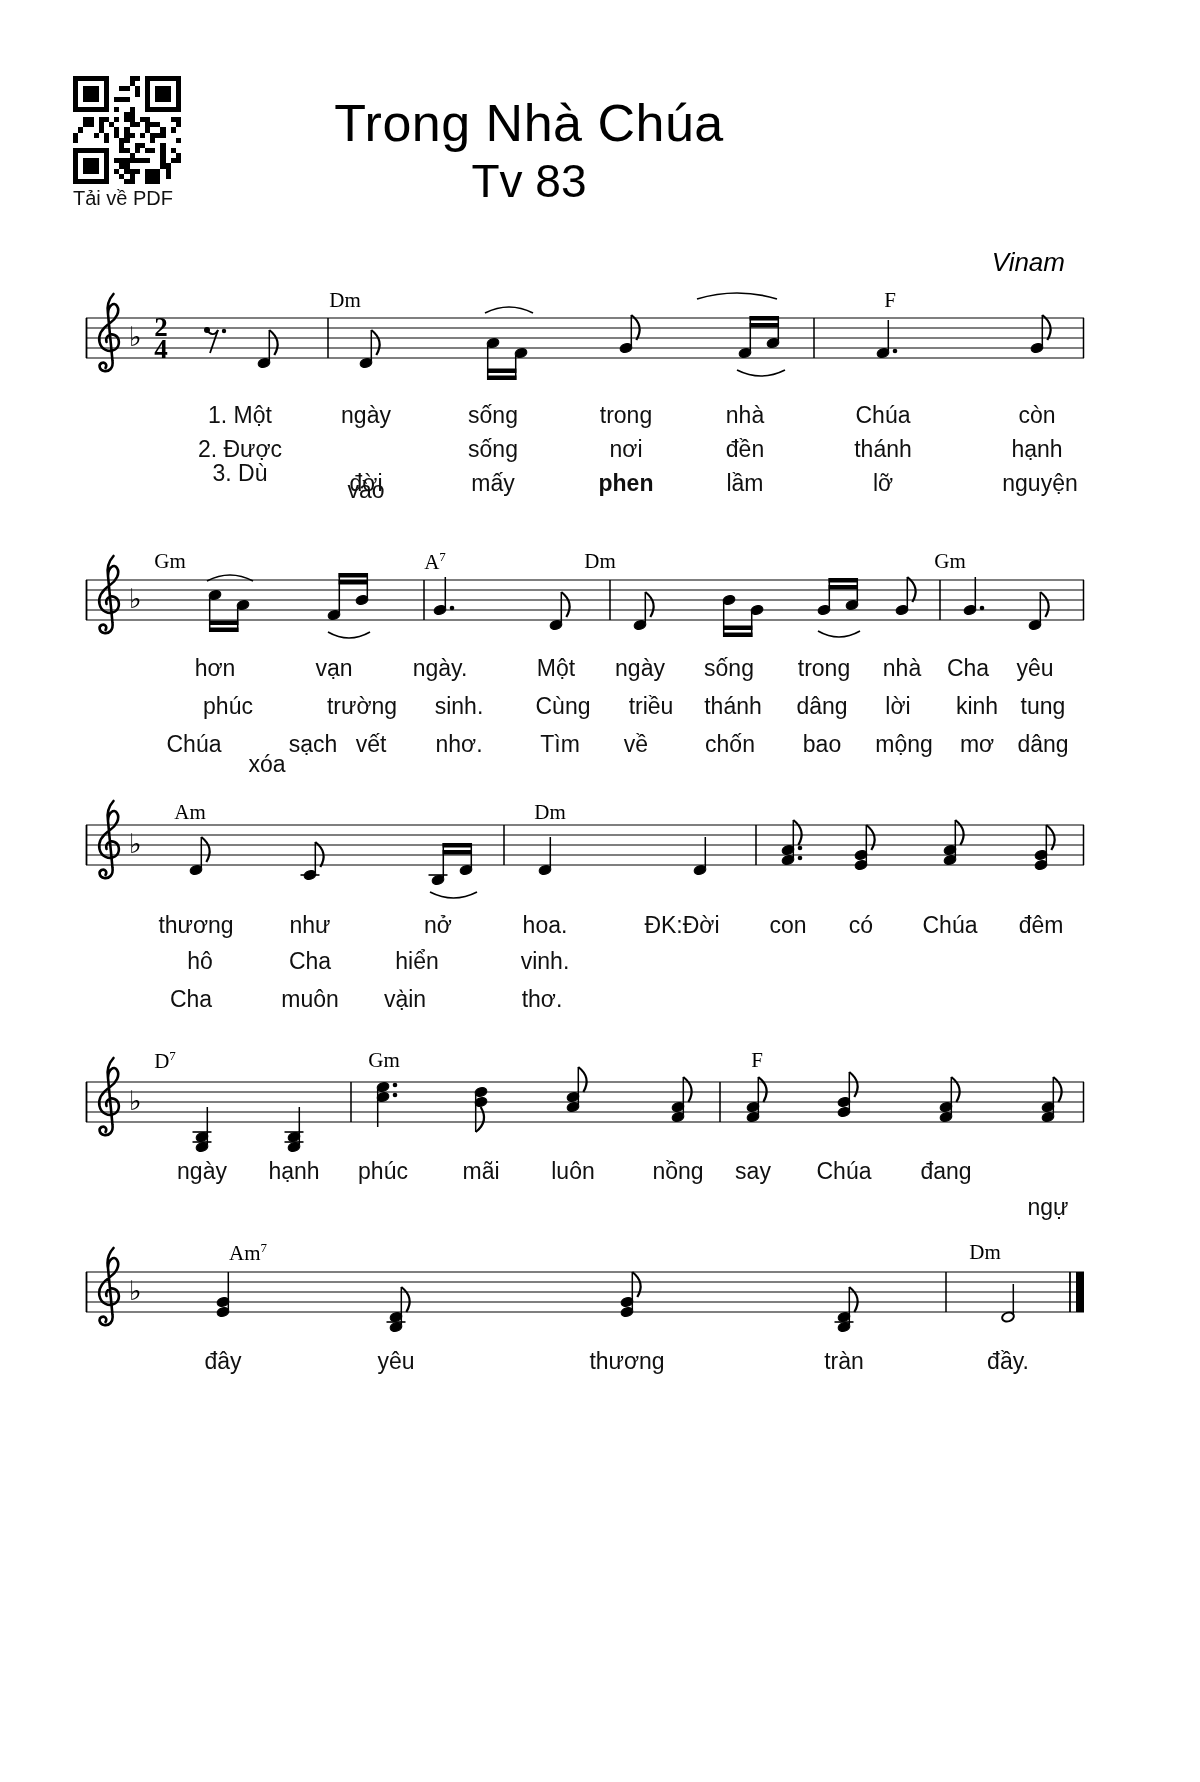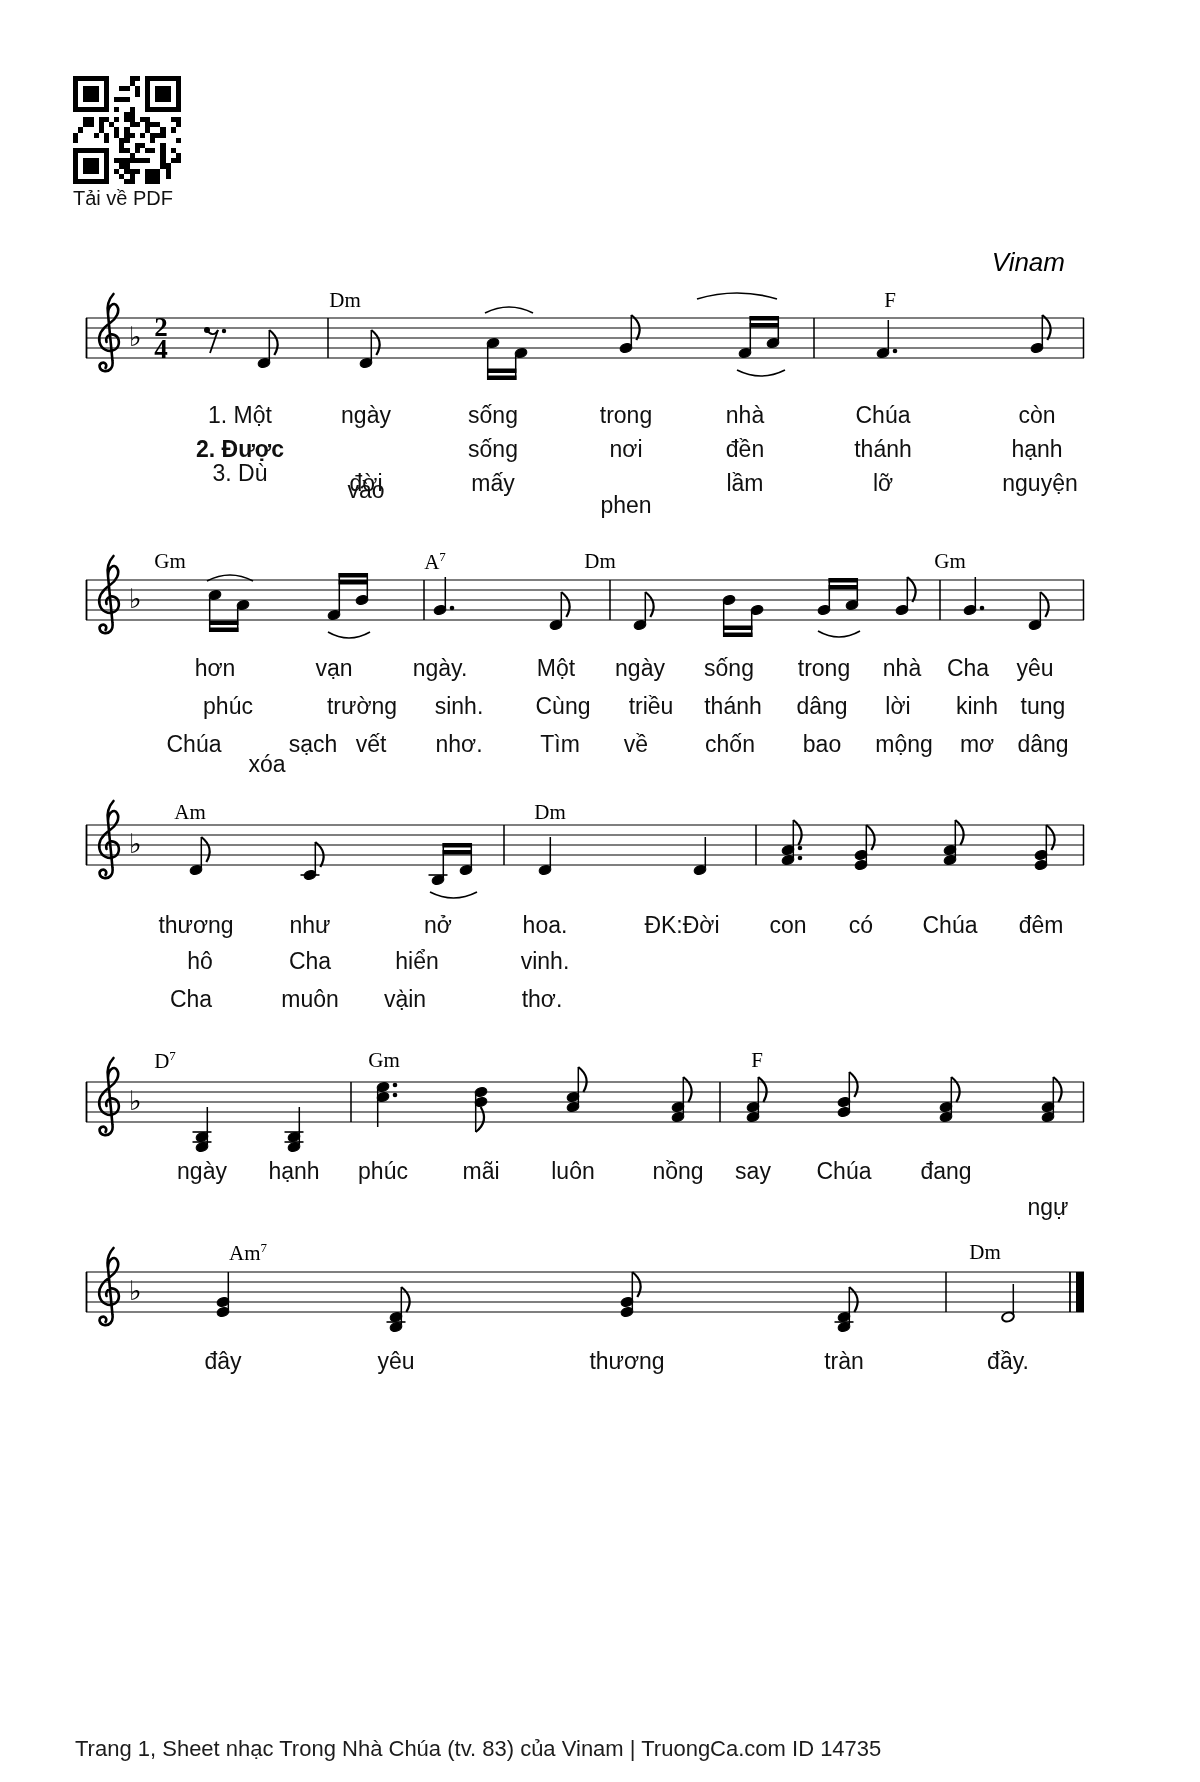--- a/index.html
+++ b/index.html
@@ -137,44 +137,48 @@
         <rect x="18" y="19" width="1" height="1" fill="#000"></rect>
         <rect x="10" y="20" width="1" height="1" fill="#000"></rect>
         <rect x="11" y="20" width="1" height="1" fill="#000"></rect>
         <rect x="14" y="20" width="1" height="1" fill="#000"></rect>
         <rect x="15" y="20" width="1" height="1" fill="#000"></rect>
         <rect x="16" y="20" width="1" height="1" fill="#000"></rect>
       </svg>
     <div class="qr-label">Tải về PDF</div>
   </div>
 
+  <div class="title-block">
+    <div class="title">Trong Nhà Chúa</div>
+    <div class="subtitle">Tv 83</div>
+  </div>
 
   <div class="composer">Vinam</div>
 
   <div id="score">
       <div class="chord" style="left: 345px; top: 288px;"><span>Dm</span></div>
       <div class="chord" style="left: 890px; top: 288px;"><span>F</span></div>
       <div class="lyric" style="left: 240px; top: 402px;">1. Một</div>
       <div class="lyric" style="left: 366px; top: 402px;">ngày</div>
       <div class="lyric" style="left: 493px; top: 402px;">sống</div>
       <div class="lyric" style="left: 626px; top: 402px;">trong</div>
       <div class="lyric" style="left: 745px; top: 402px;">nhà</div>
       <div class="lyric" style="left: 883px; top: 402px;">Chúa</div>
       <div class="lyric" style="left: 1037px; top: 402px;">còn</div>
-      <div class="lyric" style="left: 240px; top: 436px; font-weight: bold;">2. Được</div>
+      <div class="lyric" style="left: 240px; top: 436px;">2. Được</div>
       <div class="lyric" style="left: 366px; top: 436px; margin-top: 41px;">vào</div>
       <div class="lyric" style="left: 493px; top: 436px;">sống</div>
       <div class="lyric" style="left: 626px; top: 436px;">nơi</div>
       <div class="lyric" style="left: 745px; top: 436px;">đền</div>
       <div class="lyric" style="left: 883px; top: 436px;">thánh</div>
       <div class="lyric" style="left: 1037px; top: 436px;">hạnh</div>
       <div class="lyric" style="left: 240px; top: 460px;">3. Dù</div>
       <div class="lyric" style="left: 366px; top: 470px;">đời</div>
       <div class="lyric" style="left: 493px; top: 470px;">mấy</div>
-      <div class="lyric" style="left: 626px; top: 492px;">phen</div>
+      <div class="lyric" style="left: 626px; top: 470px; font-weight: bold;">phen</div>
       <div class="lyric" style="left: 745px; top: 470px;">lầm</div>
       <div class="lyric" style="left: 883px; top: 470px;">lỡ</div>
       <div class="lyric" style="left: 1040px; top: 470px;">nguyện</div>
       <svg class="staff" viewBox="0 0 1000 132" style="top: 273px;">
         <line x1="1" y1="45" x2="999" y2="45" stroke="#000" stroke-width="1.1"></line>
         <line x1="1" y1="55" x2="999" y2="55" stroke="#000" stroke-width="1.1"></line>
         <line x1="1" y1="65" x2="999" y2="65" stroke="#000" stroke-width="1.1"></line>
         <line x1="1" y1="75" x2="999" y2="75" stroke="#000" stroke-width="1.1"></line>
         <line x1="1" y1="85" x2="999" y2="85" stroke="#000" stroke-width="1.1"></line>
         <line x1="1.5" y1="45" x2="1.5" y2="85" stroke="#000" stroke-width="1.8"></line>
@@ -487,14 +491,13 @@
         <line x1="749.5" y1="95" x2="768.5" y2="95" stroke="#000" stroke-width="1.6"></line>
         <ellipse cx="759" cy="90" rx="6" ry="4.3" transform="rotate(-18 759 90)" fill="#000" stroke="#000" stroke-width="1"></ellipse>
         <ellipse cx="759" cy="100" rx="6" ry="4.3" transform="rotate(-18 759 100)" fill="#000" stroke="#000" stroke-width="1"></ellipse>
         <line x1="764.3" y1="98" x2="764.3" y2="60" stroke="#000" stroke-width="1.5"></line>
         <path d="M 764.3 60 C 773.3 67 775.3 75 769.3 85" fill="none" stroke="#000" stroke-width="2.2"></path>
         <ellipse cx="923" cy="90" rx="6" ry="4.3" transform="rotate(-18 923 90)" fill="#fff" stroke="#000" stroke-width="2"></ellipse>
         <line x1="928.3" y1="88" x2="928.3" y2="57" stroke="#000" stroke-width="1.5"></line>
       </svg>
     </div>
 
-  <div class="footer">Trang 1, Sheet nhạc Trong Nhà Chúa (tv. 83) của Vinam  | TruongCa.com ID 14735</div>
 </div>
 
 </body></html>

